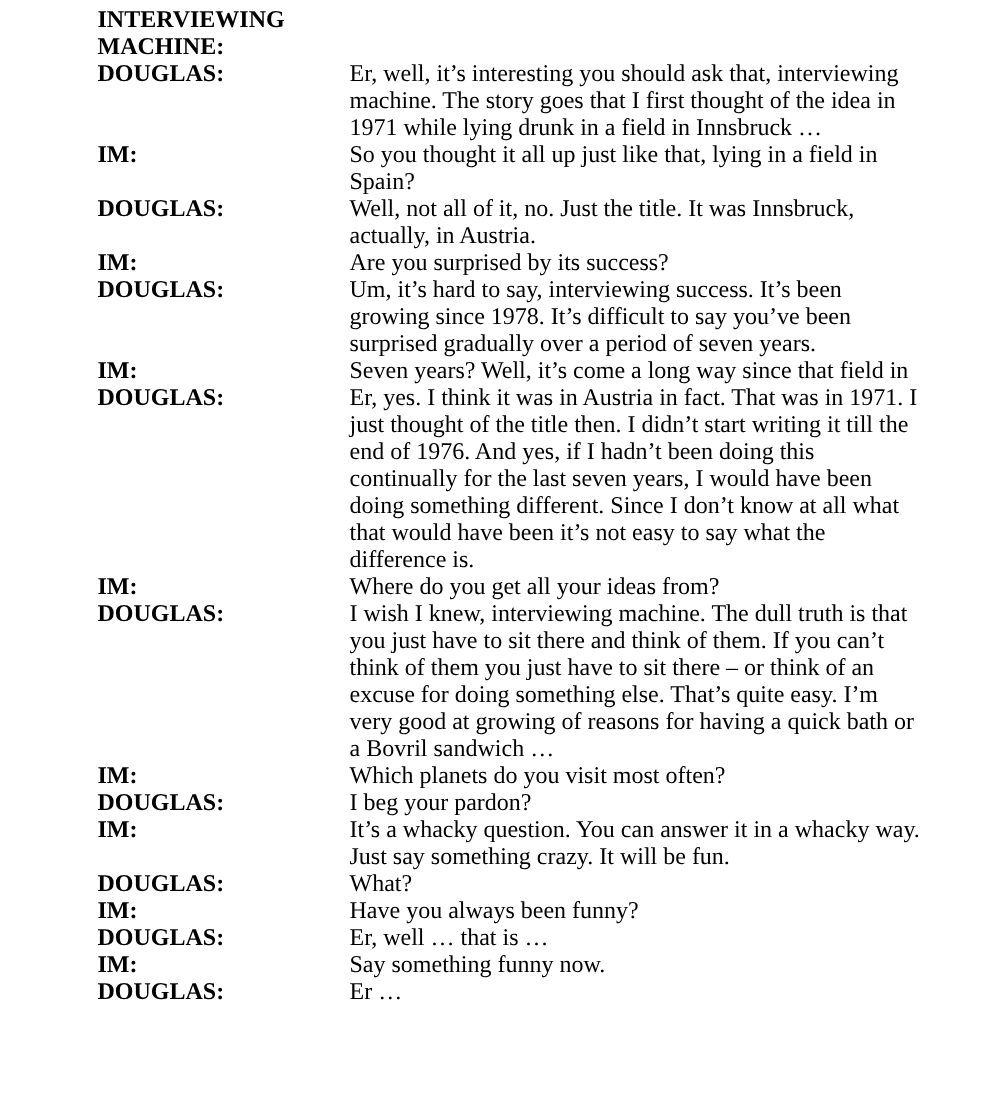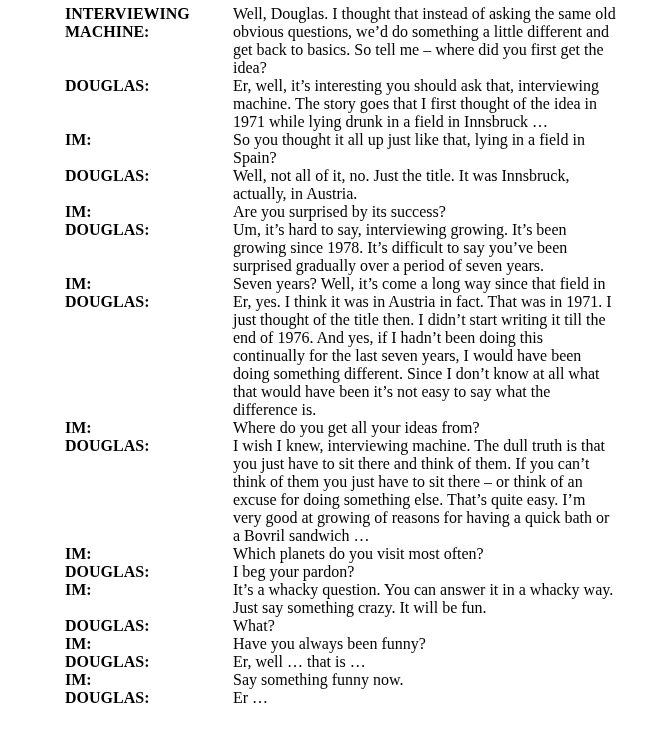--- a/index.html
+++ b/index.html
@@ -40,26 +40,20 @@
 </head>
 <body>
 
 <div class="page">
   <div id="transcript">
   <div class="row">
     <div class="speaker">
           <div class="line">INTERVIEWING</div>
           <div class="line">MACHINE:</div>
         </div>
-    <div class="dialogue">
-          <div class="line">Well, Douglas. I thought that instead of asking the same old</div>
-          <div class="line">obvious questions, we’d do something a little different and</div>
-          <div class="line">get back to basics. So tell me – where did you first get the</div>
-          <div class="line">idea?</div>
-        </div>
   </div>
 
   <div class="row">
     <div class="speaker">
           <div class="line">DOUGLAS:</div>
         </div>
     <div class="dialogue">
           <div class="line">Er, well, it’s interesting you should ask that, interviewing</div>
           <div class="line">machine. The story goes that I first thought of the idea in</div>
           <div class="line">1971 while lying drunk in a field in Innsbruck …</div>
@@ -93,21 +87,21 @@
     <div class="dialogue">
           <div class="line">Are you surprised by its success?</div>
         </div>
   </div>
 
   <div class="row">
     <div class="speaker">
           <div class="line">DOUGLAS:</div>
         </div>
     <div class="dialogue">
-          <div class="line">Um, it’s hard to say, interviewing growing. It’s been</div>
+          <div class="line">Um, it’s hard to say, interviewing success. It’s been</div>
           <div class="line">growing since 1978. It’s difficult to say you’ve been</div>
           <div class="line">surprised gradually over a period of seven years.</div>
         </div>
   </div>
 
   <div class="row">
     <div class="speaker">
           <div class="line">IM:</div>
         </div>
     <div class="dialogue">

